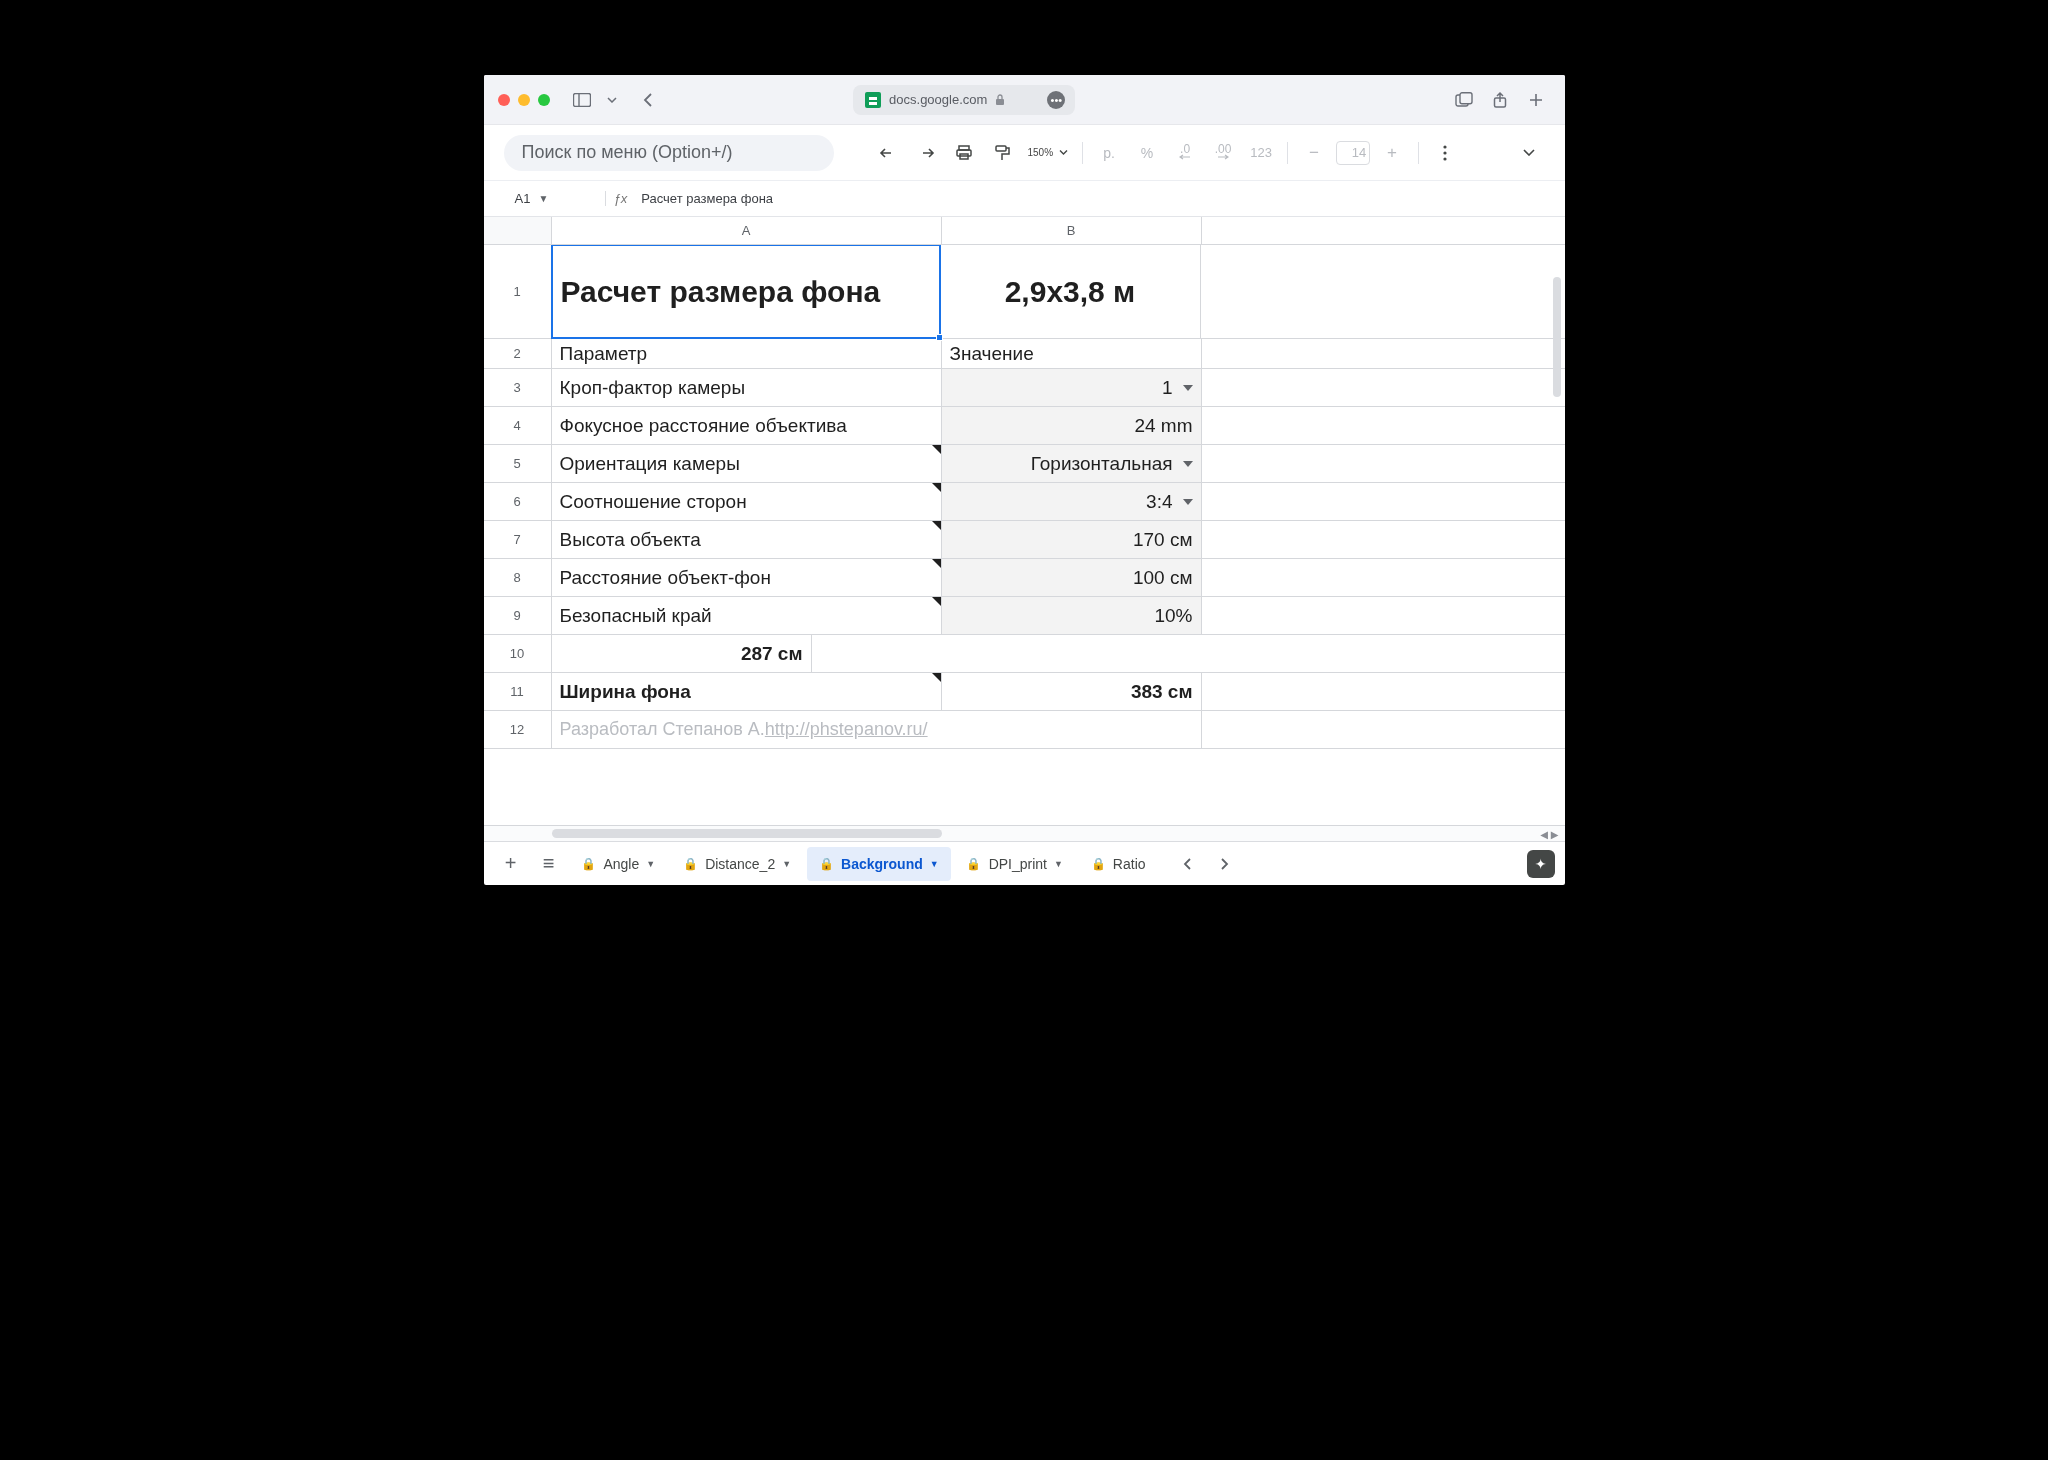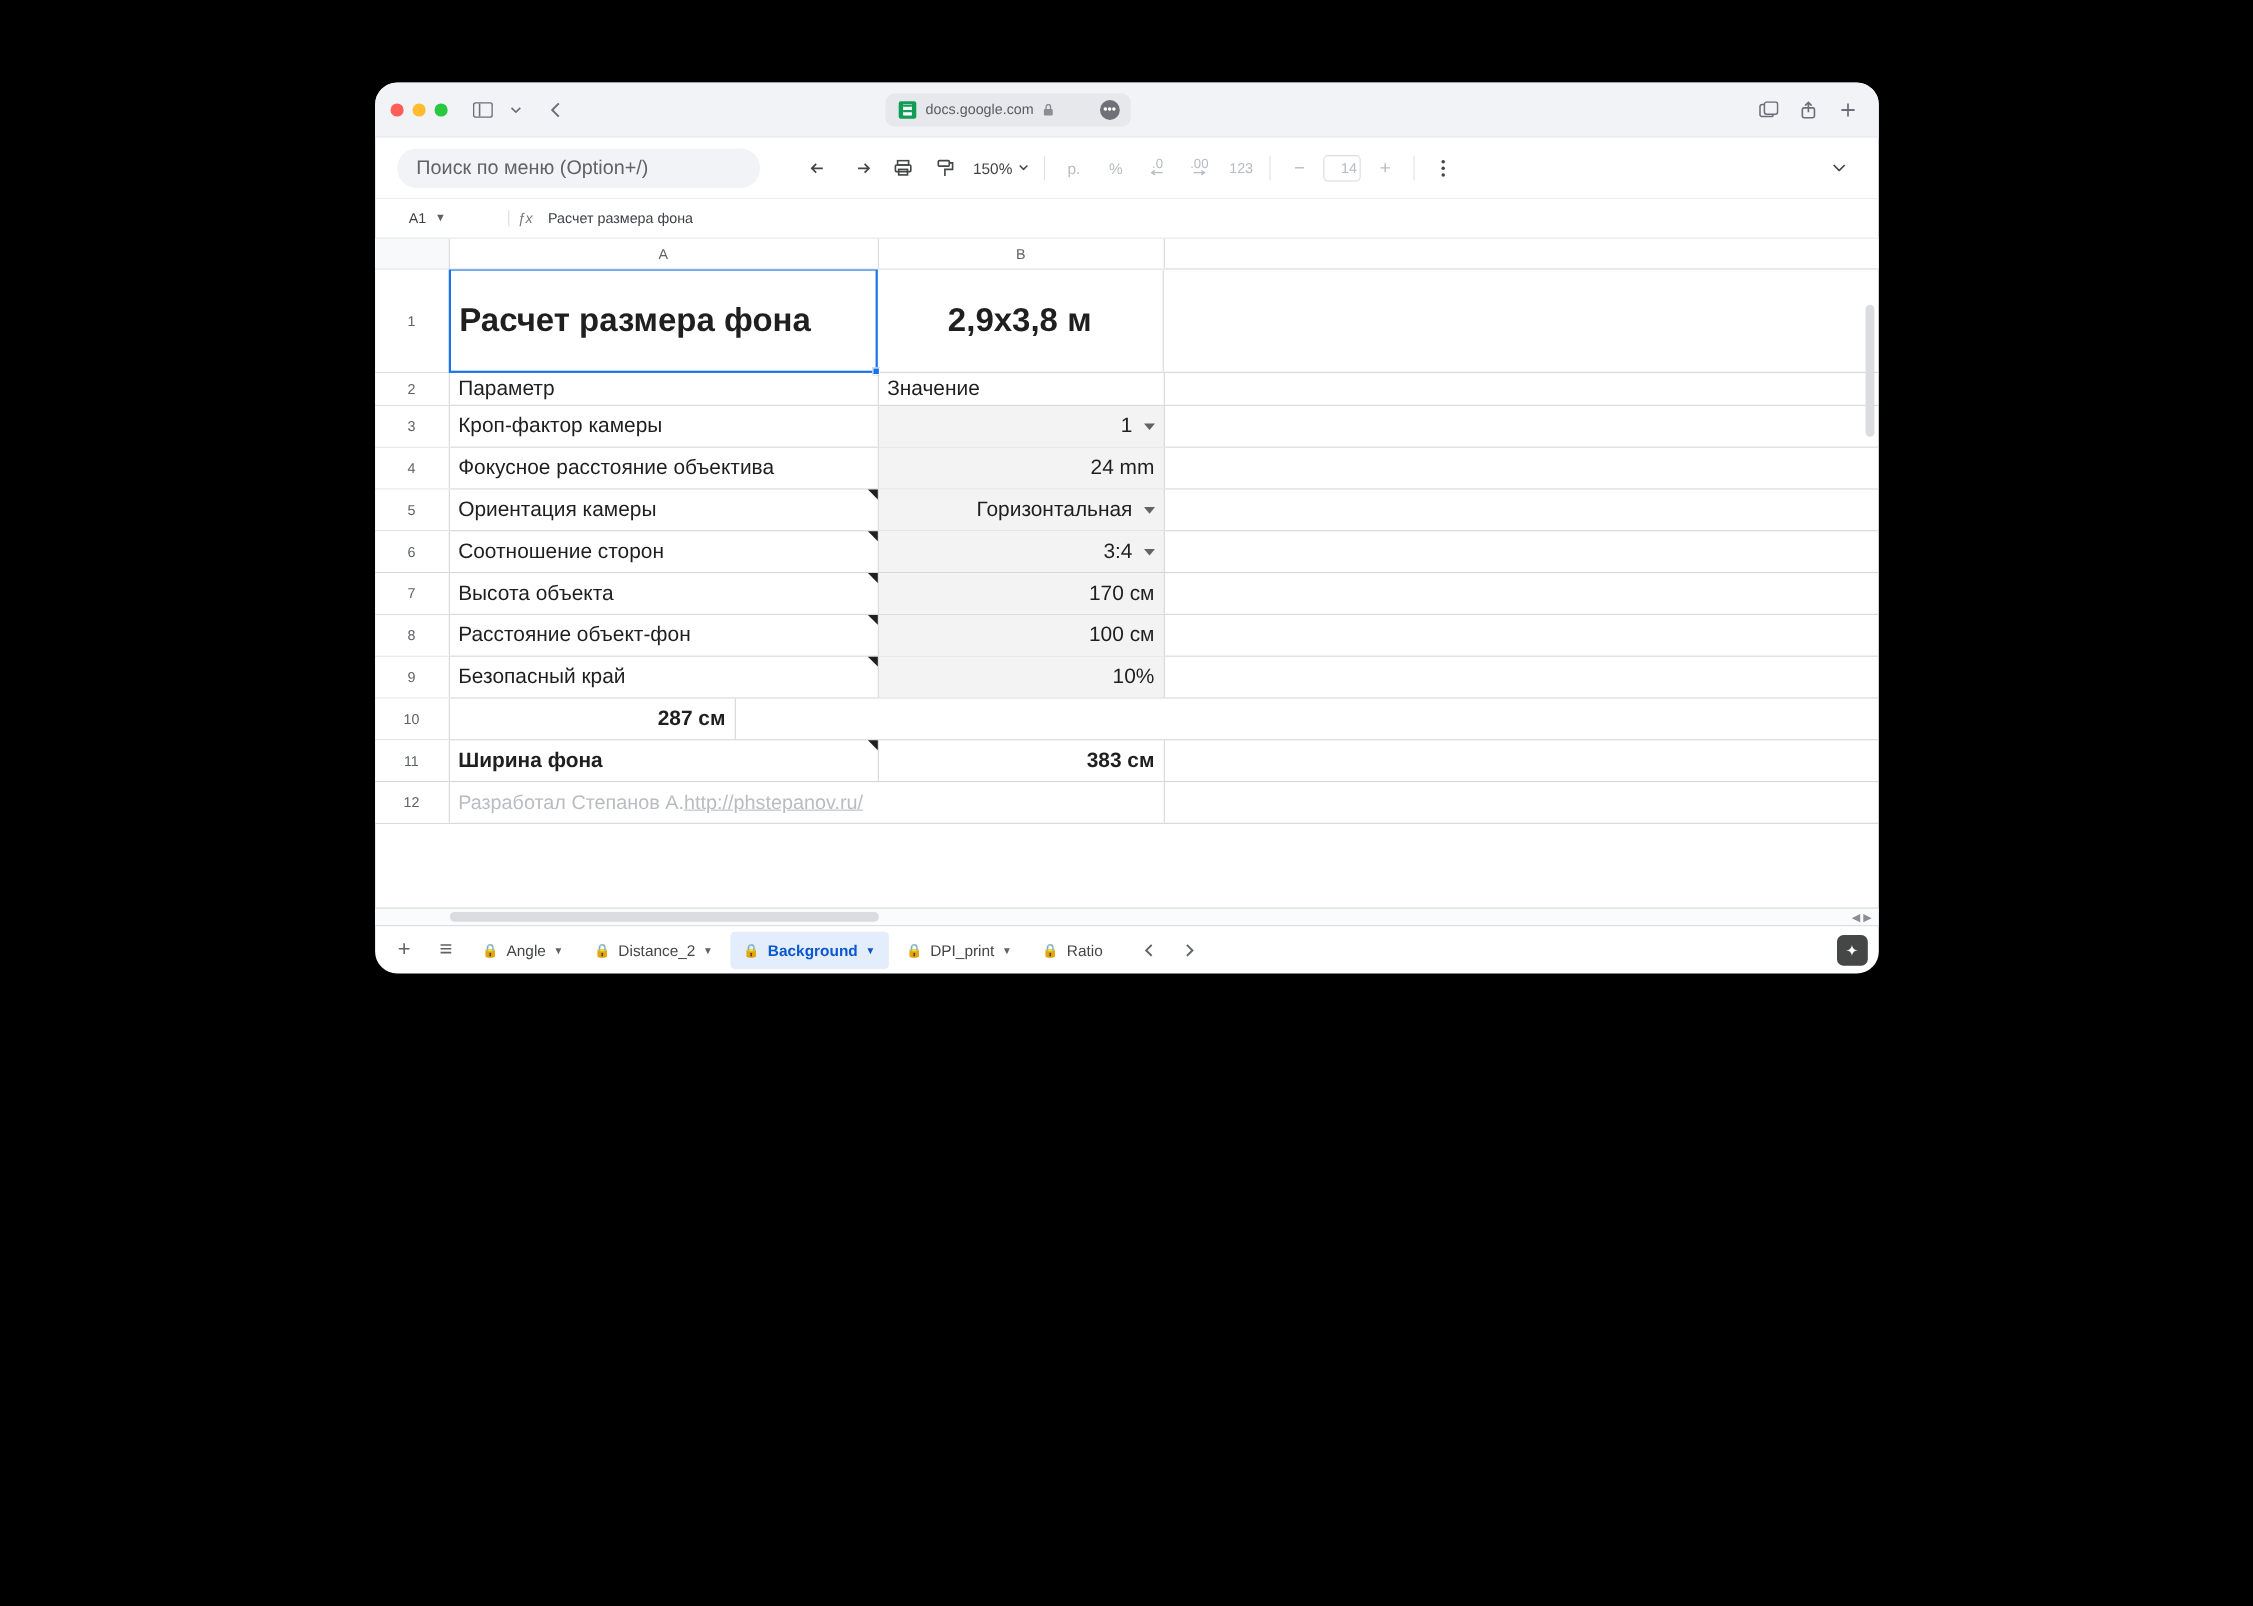--- a/index.html
+++ b/index.html
@@ -5,24 +5,24 @@
 * { box-sizing: border-box; margin: 0; padding: 0; }
 body {
   background: #000;
   font-family: Arial, "Helvetica Neue", Helvetica, sans-serif;
   display: flex;
   align-items: center;
   justify-content: center;
   min-height: 960px;
 }
 .window {
-  width: 1367px;
+  width: 1081px;
   height: 810px;
   background: #fff;
-  border-radius: 20px;
+  border-radius: 2px;
   overflow: hidden;
   box-shadow: 0 20px 60px rgba(0,0,0,0.5);
   display: flex;
   flex-direction: column;
 }
 .titlebar {
   height: 50px;
   background: #f2f3f7;
   display: flex;
   align-items: center;
@@ -85,21 +85,21 @@
   display: flex; align-items: center;
   padding: 0 18px;
   color: #5f6368;
   font-size: 18px;
 }
 .tool-ico {
   width: 32px; height: 32px;
   display: flex; align-items: center; justify-content: center;
   color: #444746; border-radius: 6px; font-size: 17px;
 }
-.zoom { color: #444; font-size: 14px; padding: 0 4px; display: flex; align-items: center; gap: 6px; }
+.zoom { color: #444; font-size: 10px; padding: 0 4px; display: flex; align-items: center; gap: 6px; }
 .tool-divider { width: 1px; height: 22px; background: #dfe1e6; margin: 0 4px; }
 .disabled { color: #b8bbc0; }
 .fontsize-box { width: 34px; height: 24px; border: 1px solid #dadce0; border-radius: 4px; display: flex; align-items: center; justify-content: center; font-size: 13px; color: #b8bbc0; padding-left: 12px; }
 
 .namebox-row {
   height: 36px;
   display: flex;
   align-items: center;
   padding: 0 27px;
   border-bottom: 1px solid #e3e5e9;

